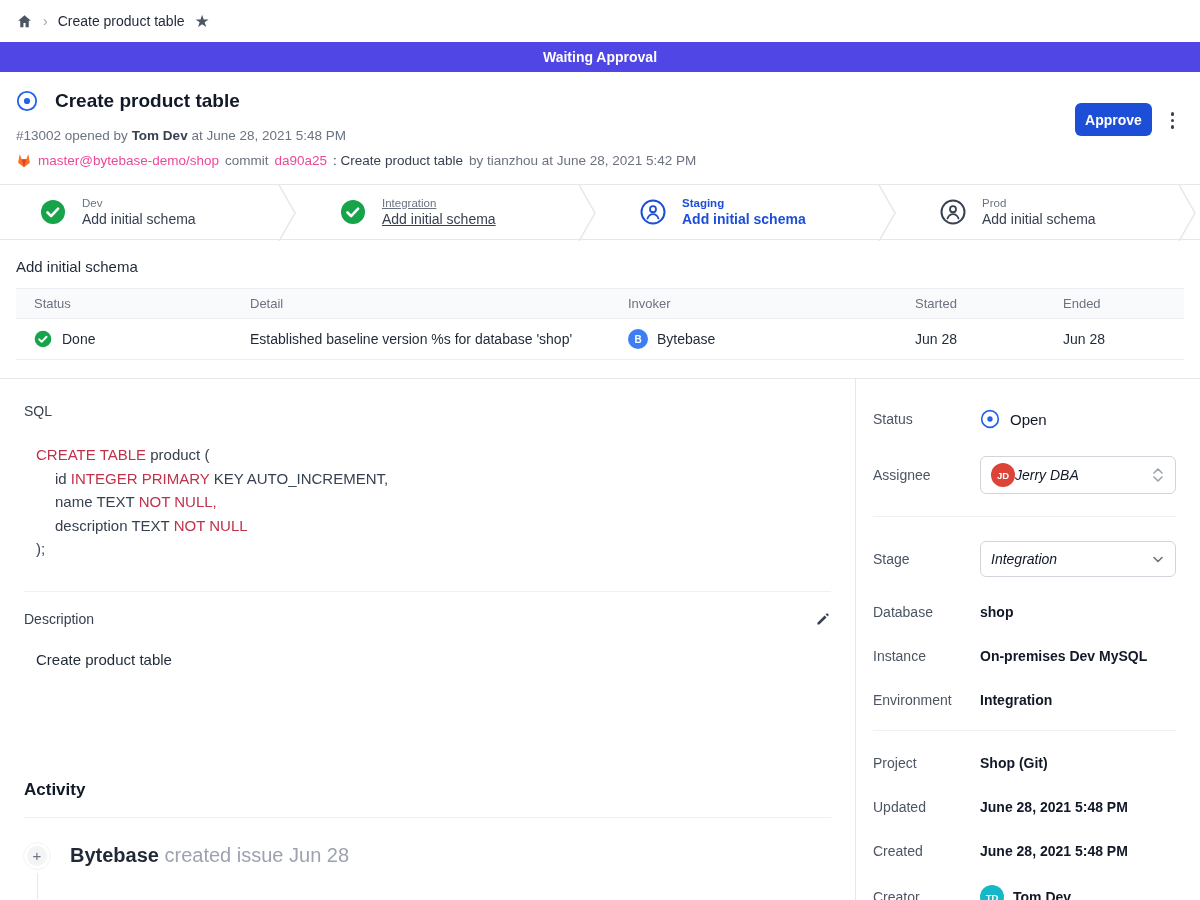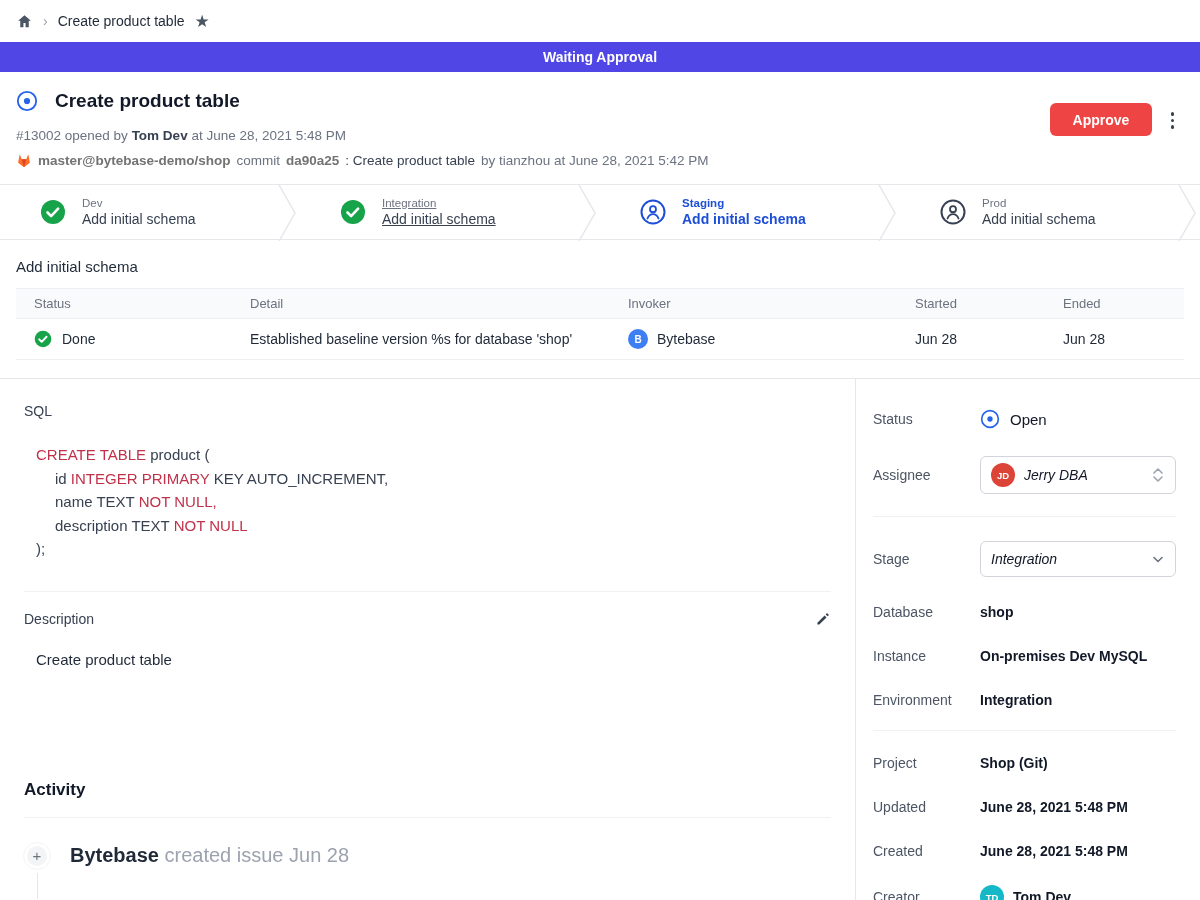--- a/index.html
+++ b/index.html
@@ -18,24 +18,24 @@
   .banner span { color:#fff; font-size:14px; font-weight:700; }
 
   
   .header { position:relative; padding:18px 24px 16px 16px; background:#fff; }
   .title-row { display:flex; align-items:center; gap:17px; }
   .issue-ico { width:22px; height:22px; flex:0 0 auto; }
   .issue-title { font-size:19px; font-weight:700; color:#111827; }
   .meta-row { margin-top:16px; font-size:13.5px; color:#6b7280; }
   .meta-row b { color:#374151; font-weight:600; }
   .git-row { margin-top:10px; font-size:13.5px; color:#6b7280; display:flex; align-items:center; gap:6px; }
-  .git-row .lnk { color:#737373; text-decoration:none; cursor:pointer;font-weight:bold; }
+  .git-row .lnk { color:#ec4899; text-decoration:none; cursor:pointer; }
   .git-row .dark { color:#374151; }
   .gitlab-svg { width:16px; height:15px; display:block; }
-  .approve-btn { position:absolute; right:48px; top:31px; width:102px; height:33px; background:#ef4444;
+  .approve-btn { position:absolute; right:48px; top:31px; width:77px; height:33px; background:#1d4ed8;
     color:#fff; font-size:14px; font-weight:600; border:none; border-radius:6px; cursor:pointer;
     font-family:inherit; }
   .kebab { position:absolute; right:22px; top:36px; display:flex; flex-direction:column; gap:3px;
     cursor:pointer; padding:4px; }
   .kebab i { width:3.5px; height:3.5px; border-radius:50%; background:#374151; display:block; }
 
   
   .pipeline { height:56px; border-top:1px solid #e5e7eb; border-bottom:1px solid #e5e7eb;
     display:flex; align-items:stretch; background:#fff; }
   .stage { flex:1 1 0; display:flex; align-items:center; gap:16px; padding-left:40px; cursor:pointer; }
@@ -90,21 +90,21 @@
   .activity-text b { color:#1f2937; font-weight:700; }
   .timeline-line { position:absolute; left:13px; top:30px; width:1px; height:26px; background:#e5e7eb; }
 
   
   .side-row { display:grid; grid-template-columns:107px 1fr; align-items:center; }
   .side-label { font-size:14px; color:#4b5563; }
   .side-value { font-size:14px; color:#111827; font-weight:700; }
   .status-val { display:flex; align-items:center; gap:10px; font-size:15px; color:#111827; }
   .radio-ico { width:20px; height:20px; }
   .selectbox { width:196px; height:38px; border:1px solid #d1d5db; border-radius:6px; background:#fff;
-    display:flex; align-items:center; gap:9px; padding:0 10px 0 10px; cursor:pointer; }
+    display:flex; align-items:center; padding:0 10px 0 10px; cursor:pointer; }
   .selectbox .avatar.red { width:24px; height:24px; background:#db4437; font-size:9.5px; }
   .selectbox .sel-text { font-size:14px; color:#111827; flex:1;font-style:italic; }
   .updown-svg, .chevdown-svg { width:14px; height:16px; display:block; }
   .side-divider { border-bottom:1px solid #f0f1f3; margin:22px 0 0 0; }
   .avatar.teal { width:24px; height:24px; background:#14b8c6; font-size:9.5px; }
   .creator-val { display:flex; align-items:center; gap:9px; }
 </style>
 </head>
 <body>
 

